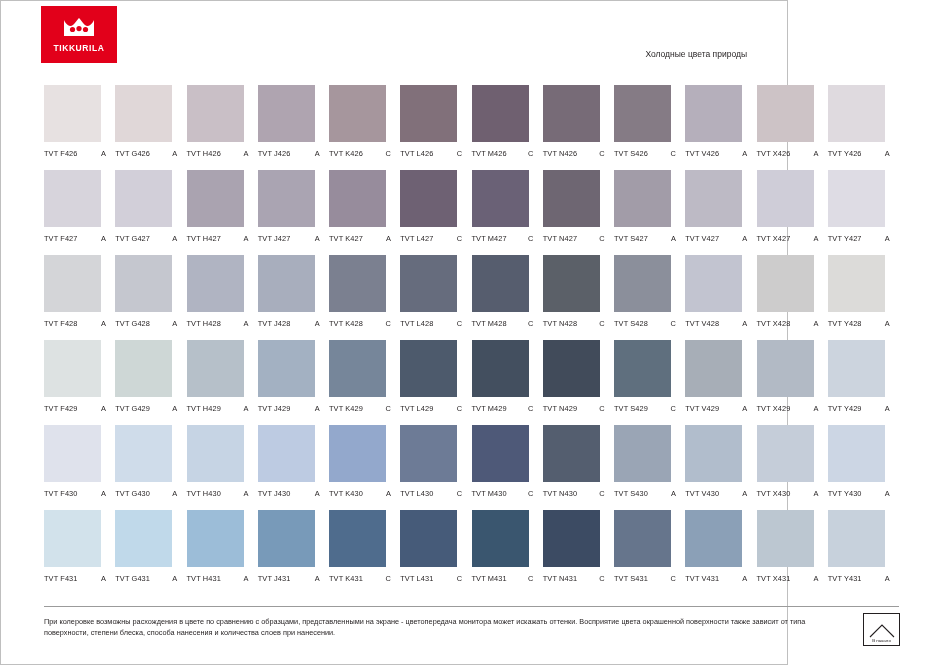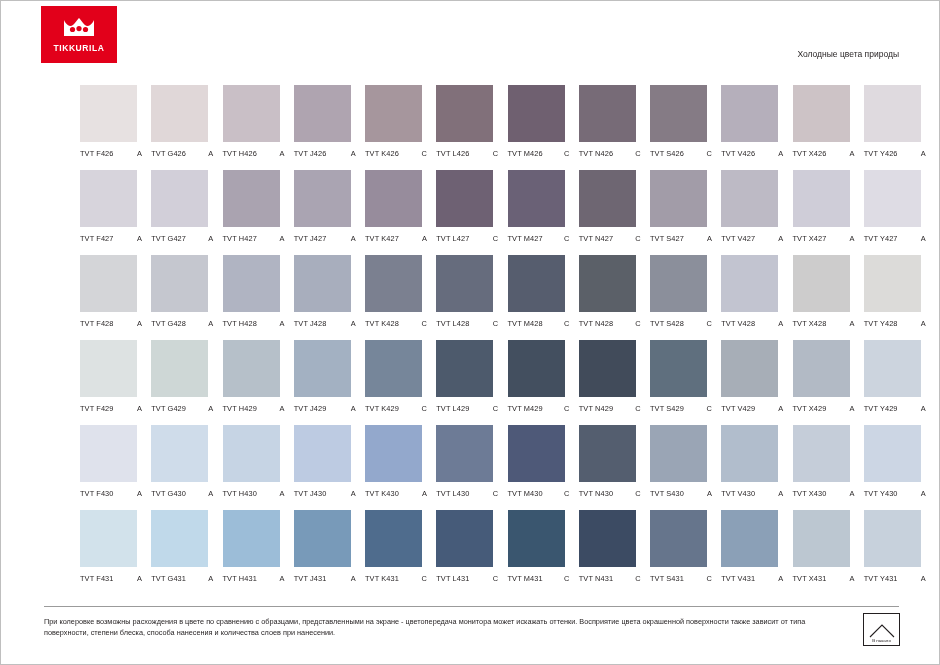--- a/index.html
+++ b/index.html
@@ -5,21 +5,21 @@
   html,body{margin:0;padding:0;}
   body{
     width:940px;height:665px;
     background:#ffffff;
     font-family:"Liberation Sans", sans-serif;
     color:#231f20;
     overflow:hidden;
   }
   .page{
     position:relative;
-    width:940px;height:665px;
+    width:788px;height:665px;
     box-sizing:border-box;
     border:1px solid #bfbfbf;
     background:#fff;
   }
   
   .header{
     position:relative;
     height:72px;
   }
   .logo{
@@ -51,21 +51,20 @@
     font-size:8.5px;
     color:#231f20;
     white-space:nowrap;
   }
   
   .grid{
     position:absolute;
     left:43px;
     top:84px;
     width:855px;
-    margin-left:36px;
   }
   .row{
     display:flex;
     height:85px;
   }
   .cell{
     width:71.25px;
     box-sizing:border-box;
     padding-right:0px;
     display:flex;

